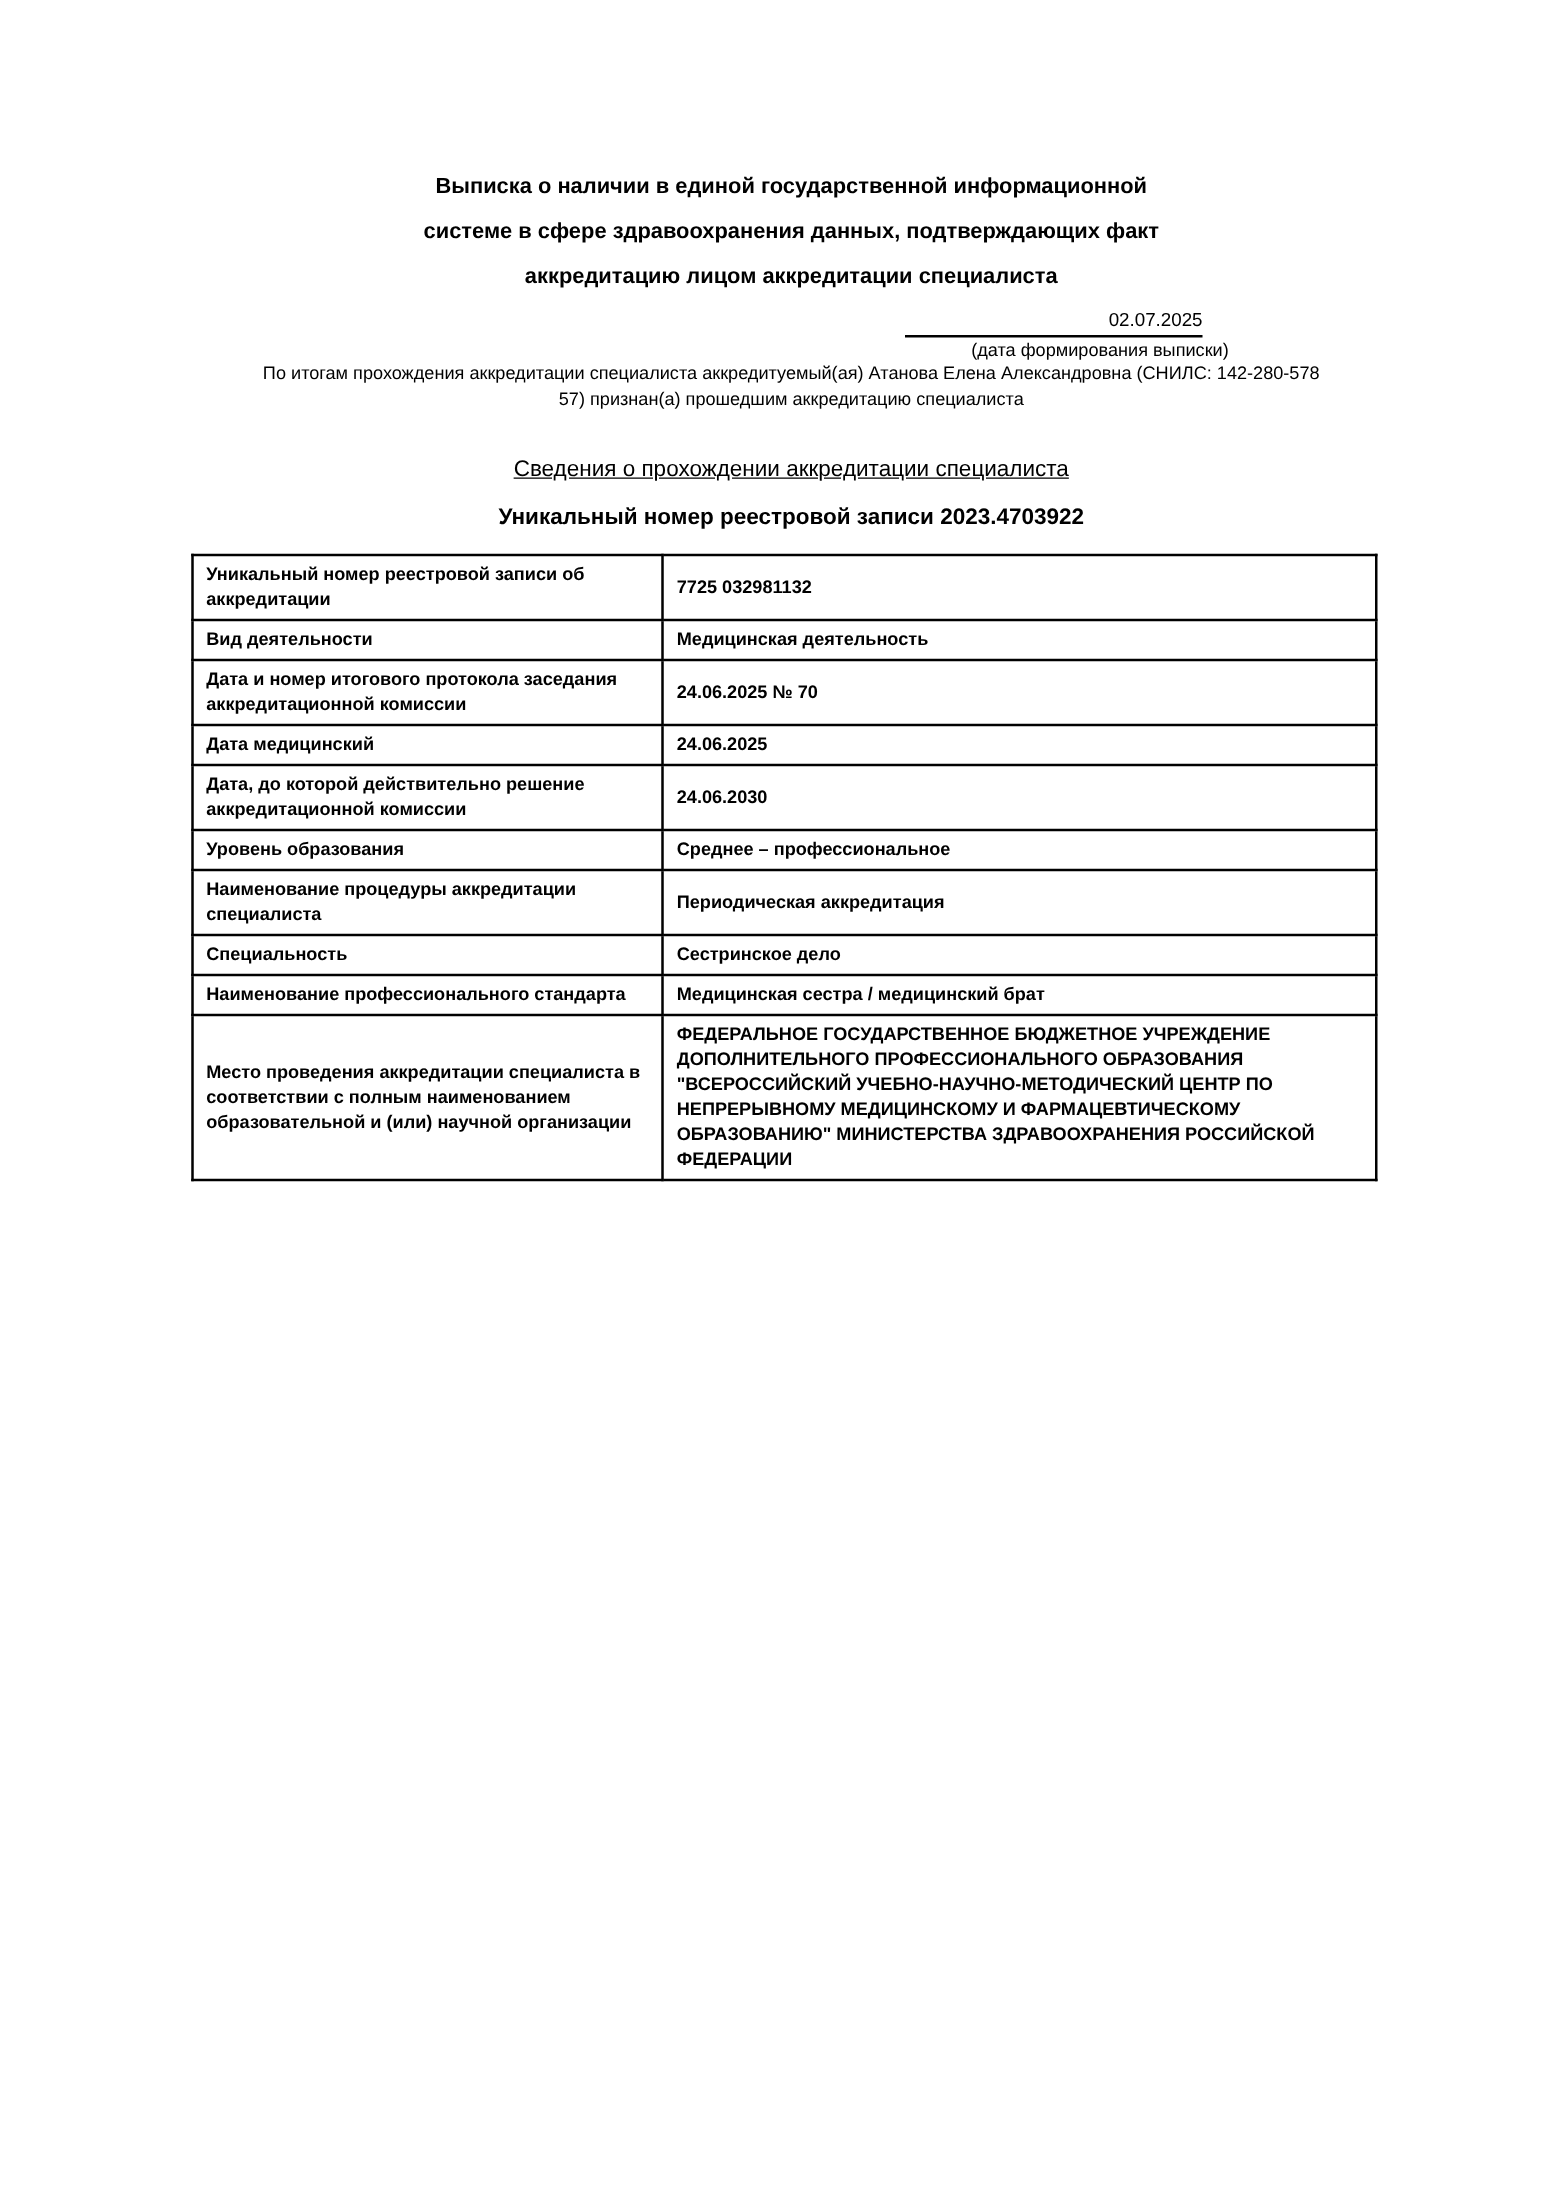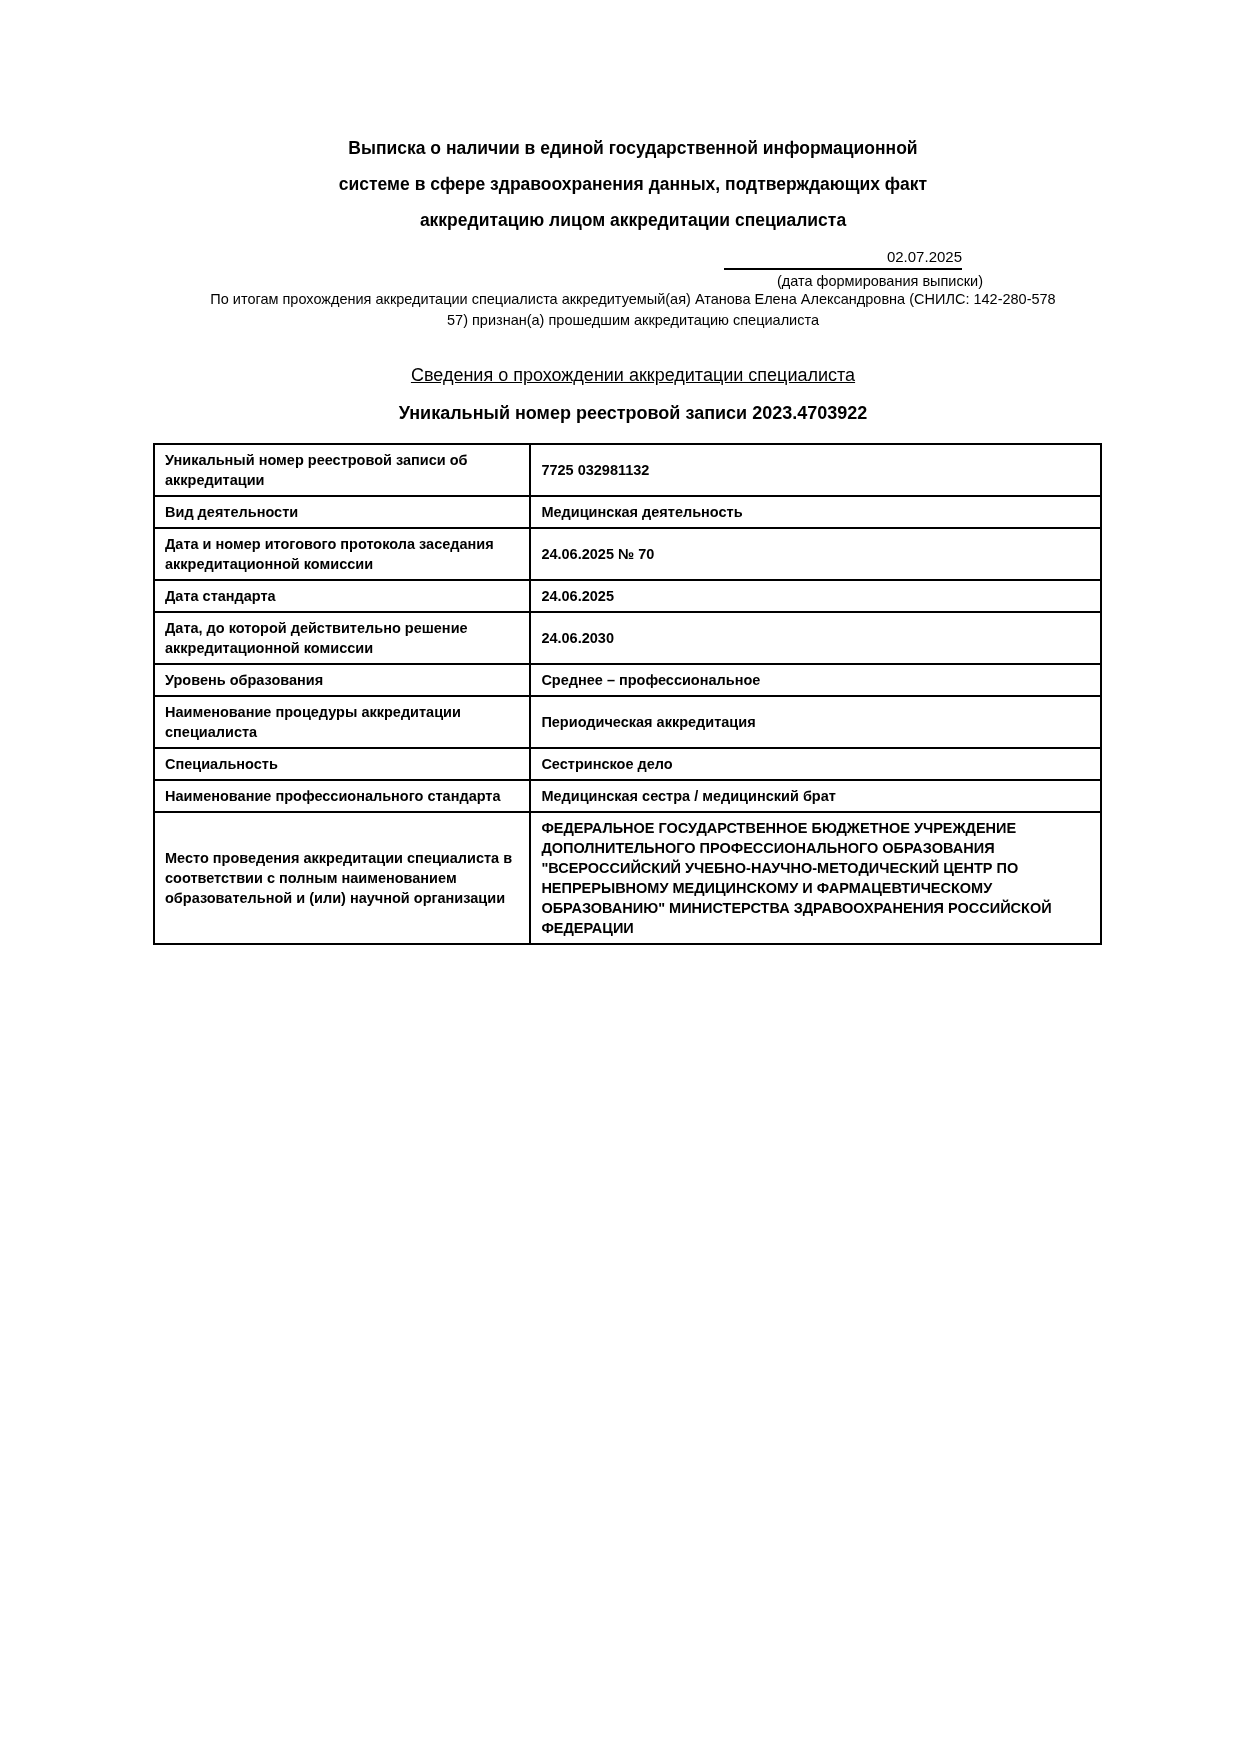--- a/index.html
+++ b/index.html
@@ -118,21 +118,21 @@
       </tr>
       <tr>
         <td class="c-label">Вид деятельности</td>
         <td class="c-value">Медицинская деятельность</td>
       </tr>
       <tr>
         <td class="c-label">Дата и номер итогового протокола заседания аккредитационной комиссии</td>
         <td class="c-value">24.06.2025 № 70</td>
       </tr>
       <tr>
-        <td class="c-label">Дата стандарта</td>
+        <td class="c-label">Дата медицинский</td>
         <td class="c-value">24.06.2025</td>
       </tr>
       <tr>
         <td class="c-label">Дата, до которой действительно решение аккредитационной комиссии</td>
         <td class="c-value">24.06.2030</td>
       </tr>
       <tr>
         <td class="c-label">Уровень образования</td>
         <td class="c-value">Среднее – профессиональное</td>
       </tr>

